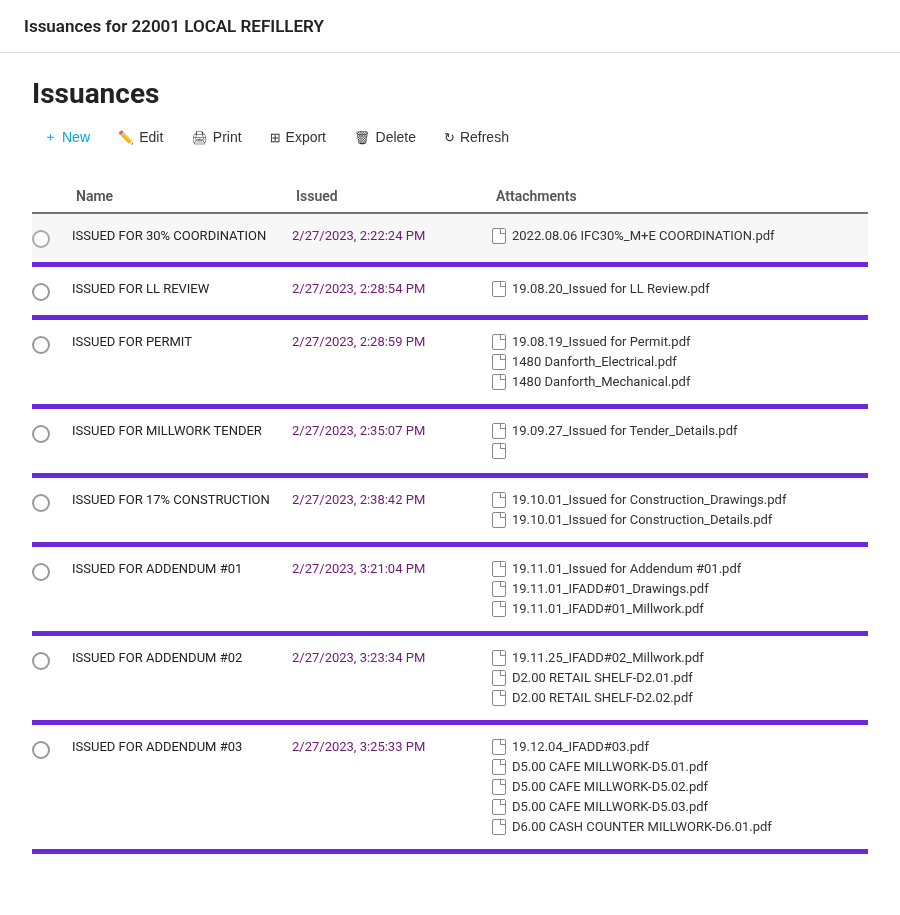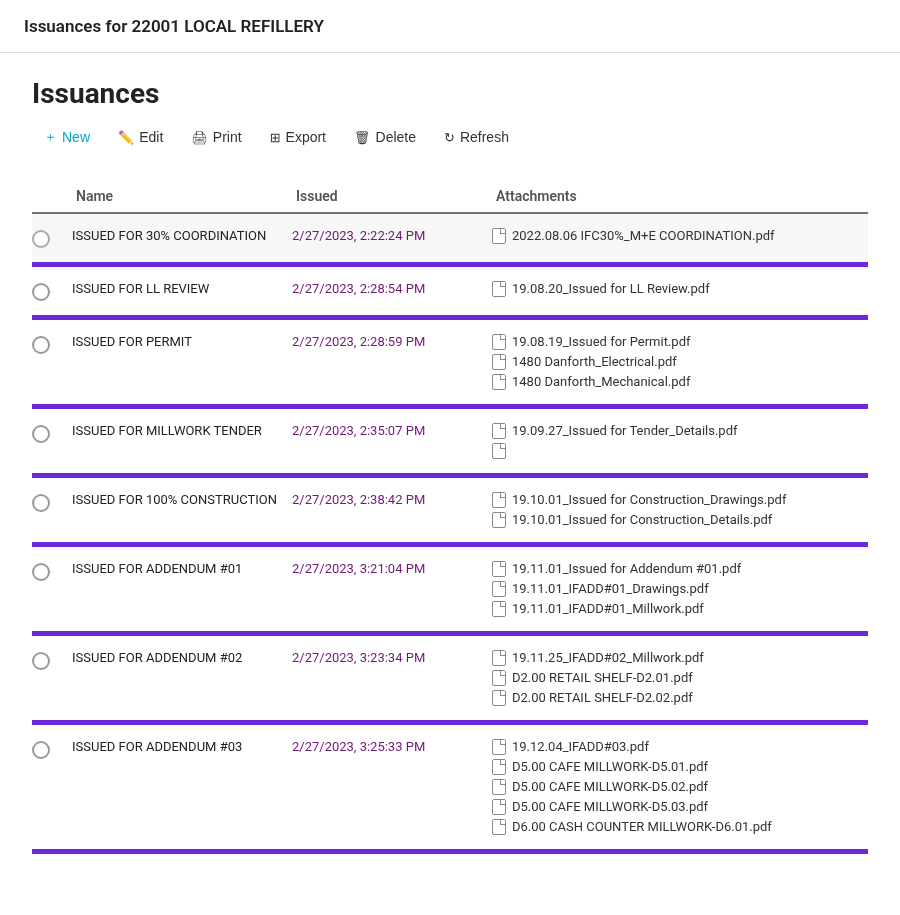--- a/index.html
+++ b/index.html
@@ -217,21 +217,21 @@
             </div>
             <div class="attachment-item">
               <div class="file-icon"></div>
             </div>
           </div>
         </div>
         <div class="table-row">
           <div class="col-check">
             <div class="radio-circle"></div>
           </div>
-          <div class="col-name">ISSUED FOR 100% CONSTRUCTION</div>
+          <div class="col-name">ISSUED FOR 17% CONSTRUCTION</div>
           <div class="col-issued">2/27/2023, 2:38:42 PM</div>
           <div class="col-attachments">
             <div class="attachment-item">
               <div class="file-icon"></div>
               <span>19.10.01_Issued for Construction_Drawings.pdf</span>
             </div>
             <div class="attachment-item">
               <div class="file-icon"></div>
               <span>19.10.01_Issued for Construction_Details.pdf</span>
             </div>

